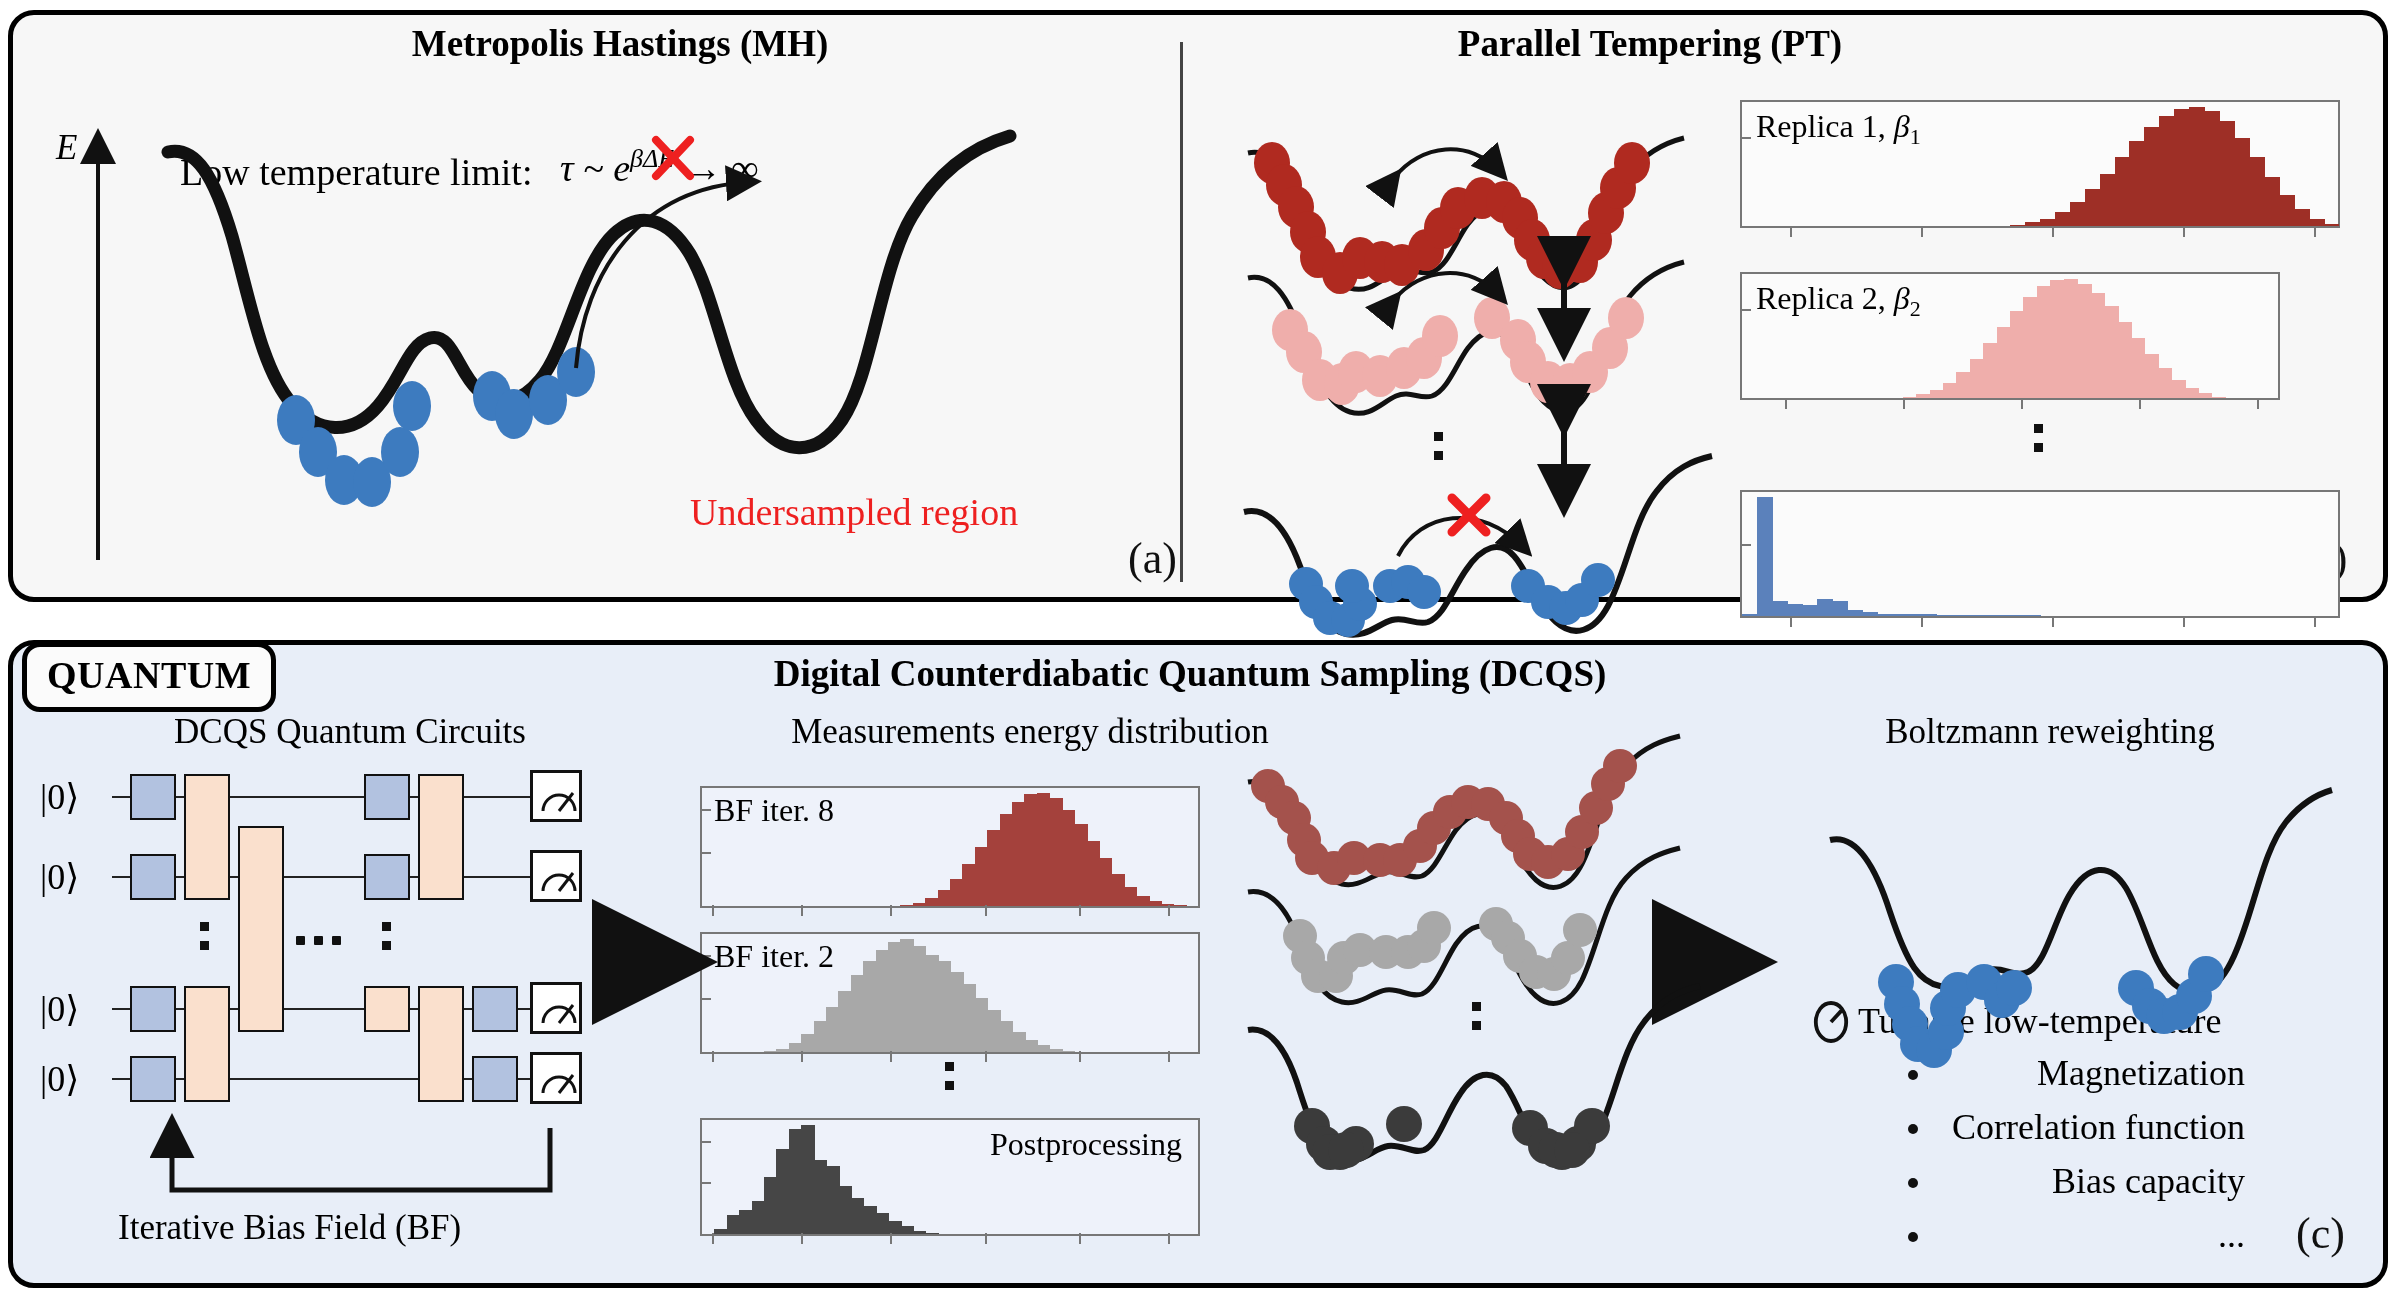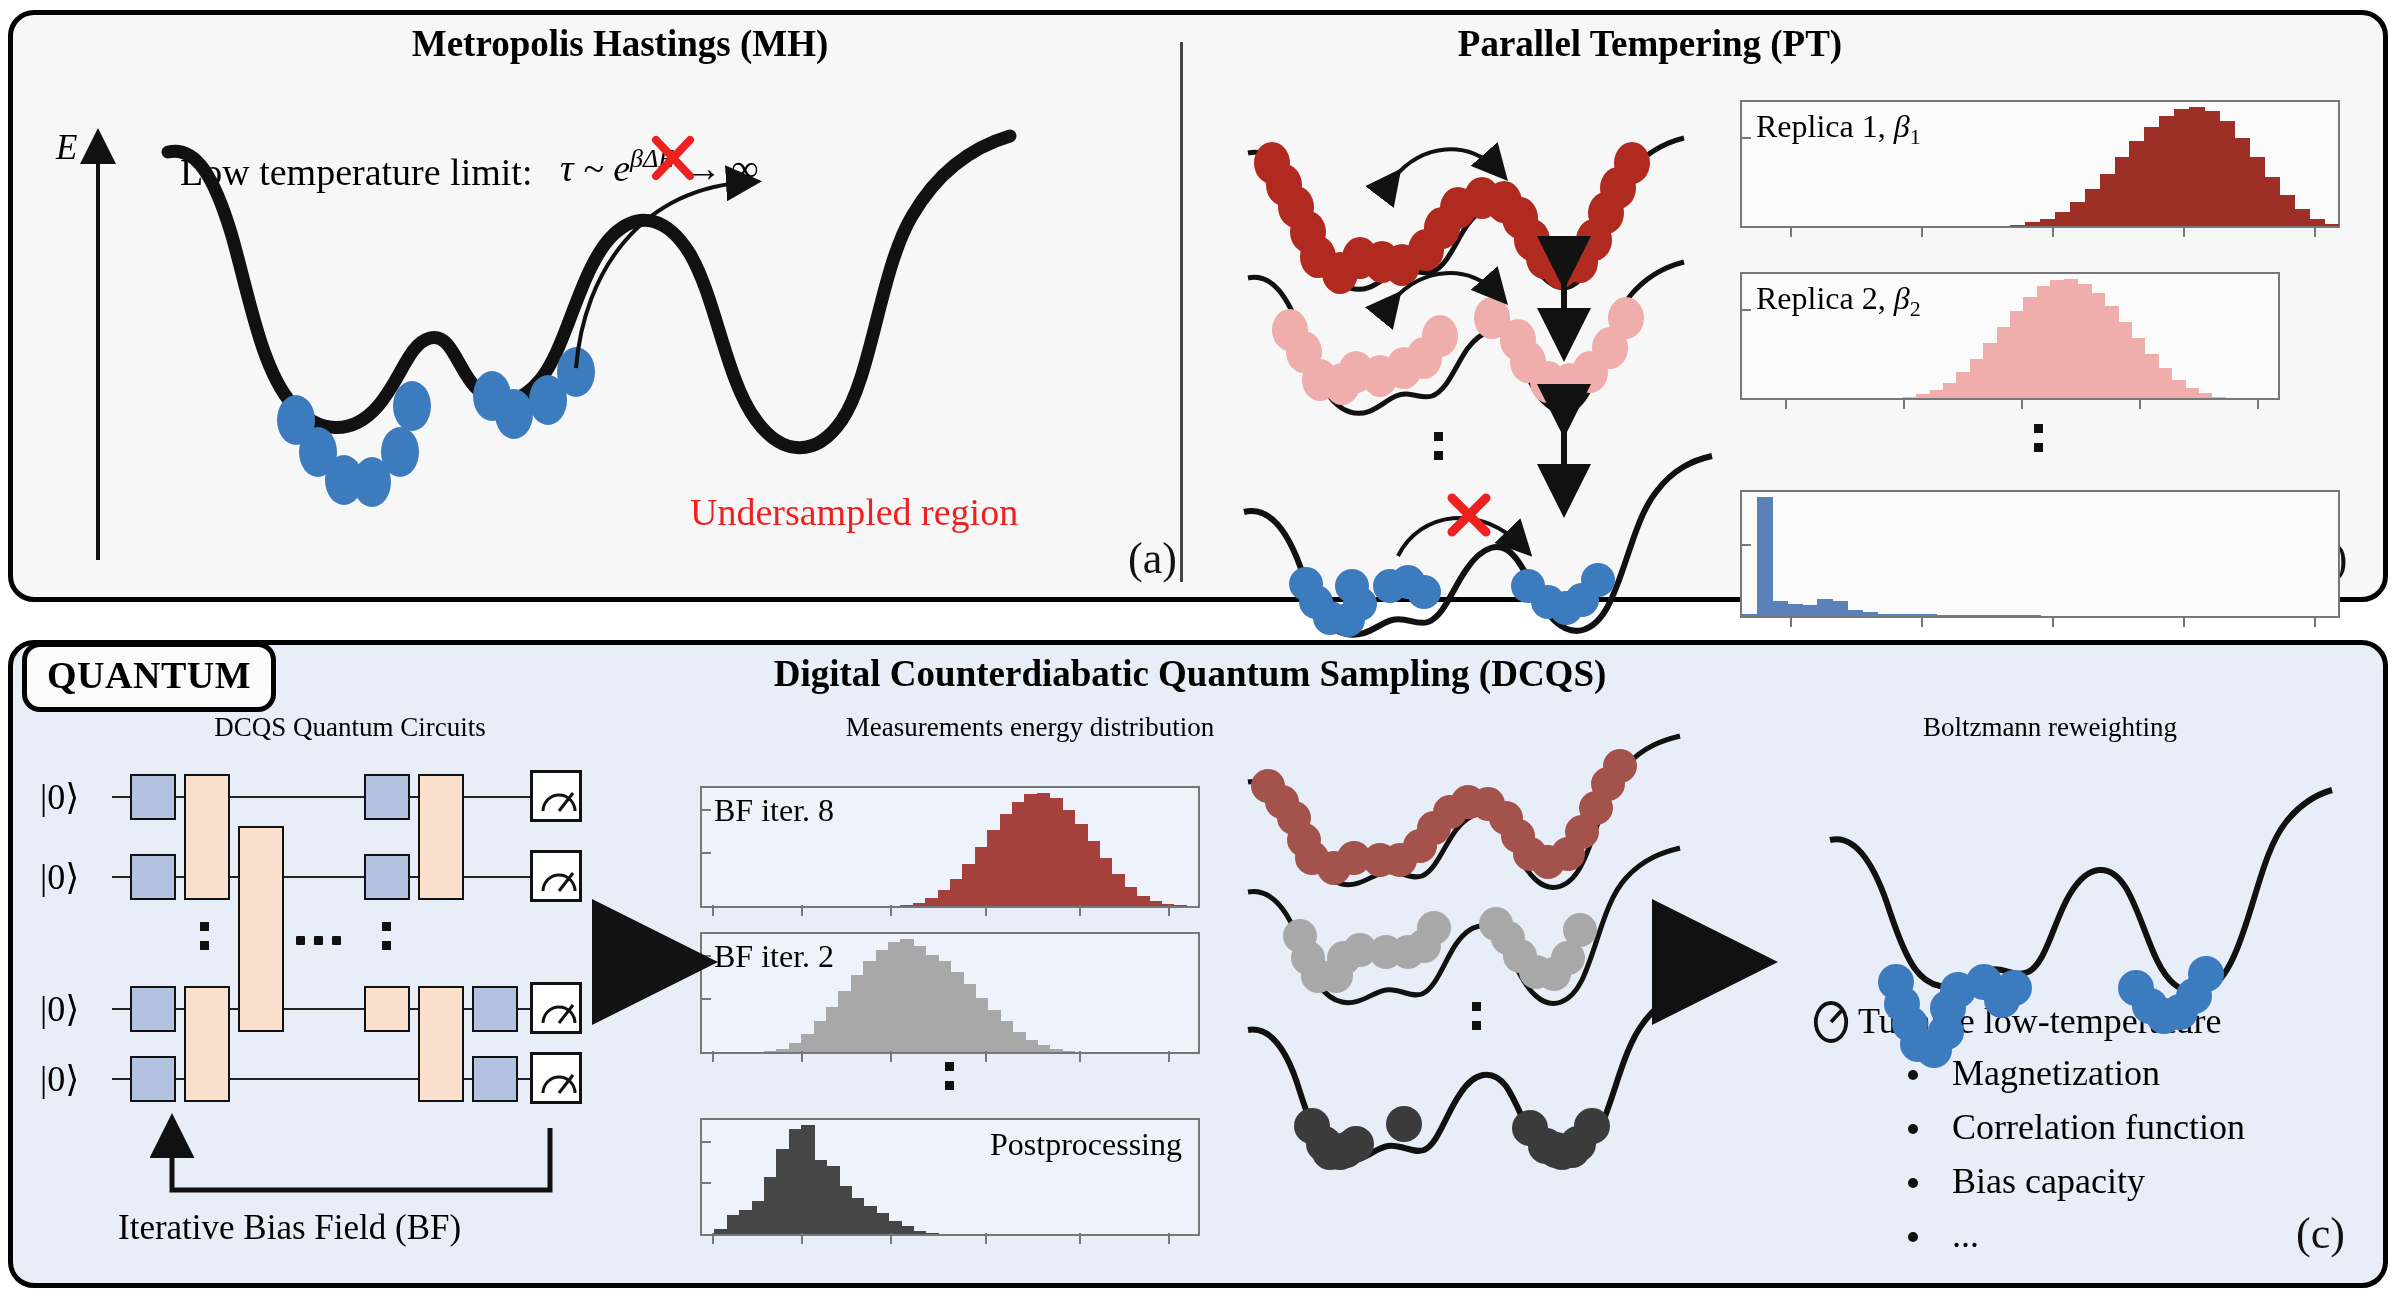--- a/index.html
+++ b/index.html
@@ -63,21 +63,21 @@
     white-space: nowrap;
     text-align: center;
     z-index: 5;
   }
   #title-mh { left: 300px; top: 22px; width: 640px; }
   #title-pt { left: 1330px; top: 22px; width: 640px; }
   #title-dcqs { left: 560px; top: 652px; width: 1260px; }
 
   .col-title {
     position: absolute;
-    font-size: 27px;
+    font-size: 35px;
     white-space: nowrap;
     text-align: center;
   }
   #ct-circuits { left: 40px;  top: 712px; width: 620px; }
   #ct-meas     { left: 680px; top: 712px; width: 700px; }
   #ct-boltz    { left: 1760px;top: 712px; width: 580px; }
 
   
   .panel-letter {
     position: absolute;
@@ -260,20 +260,21 @@
     font-size: 36px;
     list-style: none;
     margin: 0;
     padding: 0;
   }
   #bullet-list li {
     position: relative;
     padding-left: 52px;
     margin-bottom: 12px;
     white-space: nowrap;
+    text-align: right;
   }
   #bullet-list li::before {
     content: "";
     position: absolute;
     left: 8px; top: 18px;
     width: 10px; height: 10px;
     border-radius: 50%;
     background: #111;
   }
   #clock-icon {

